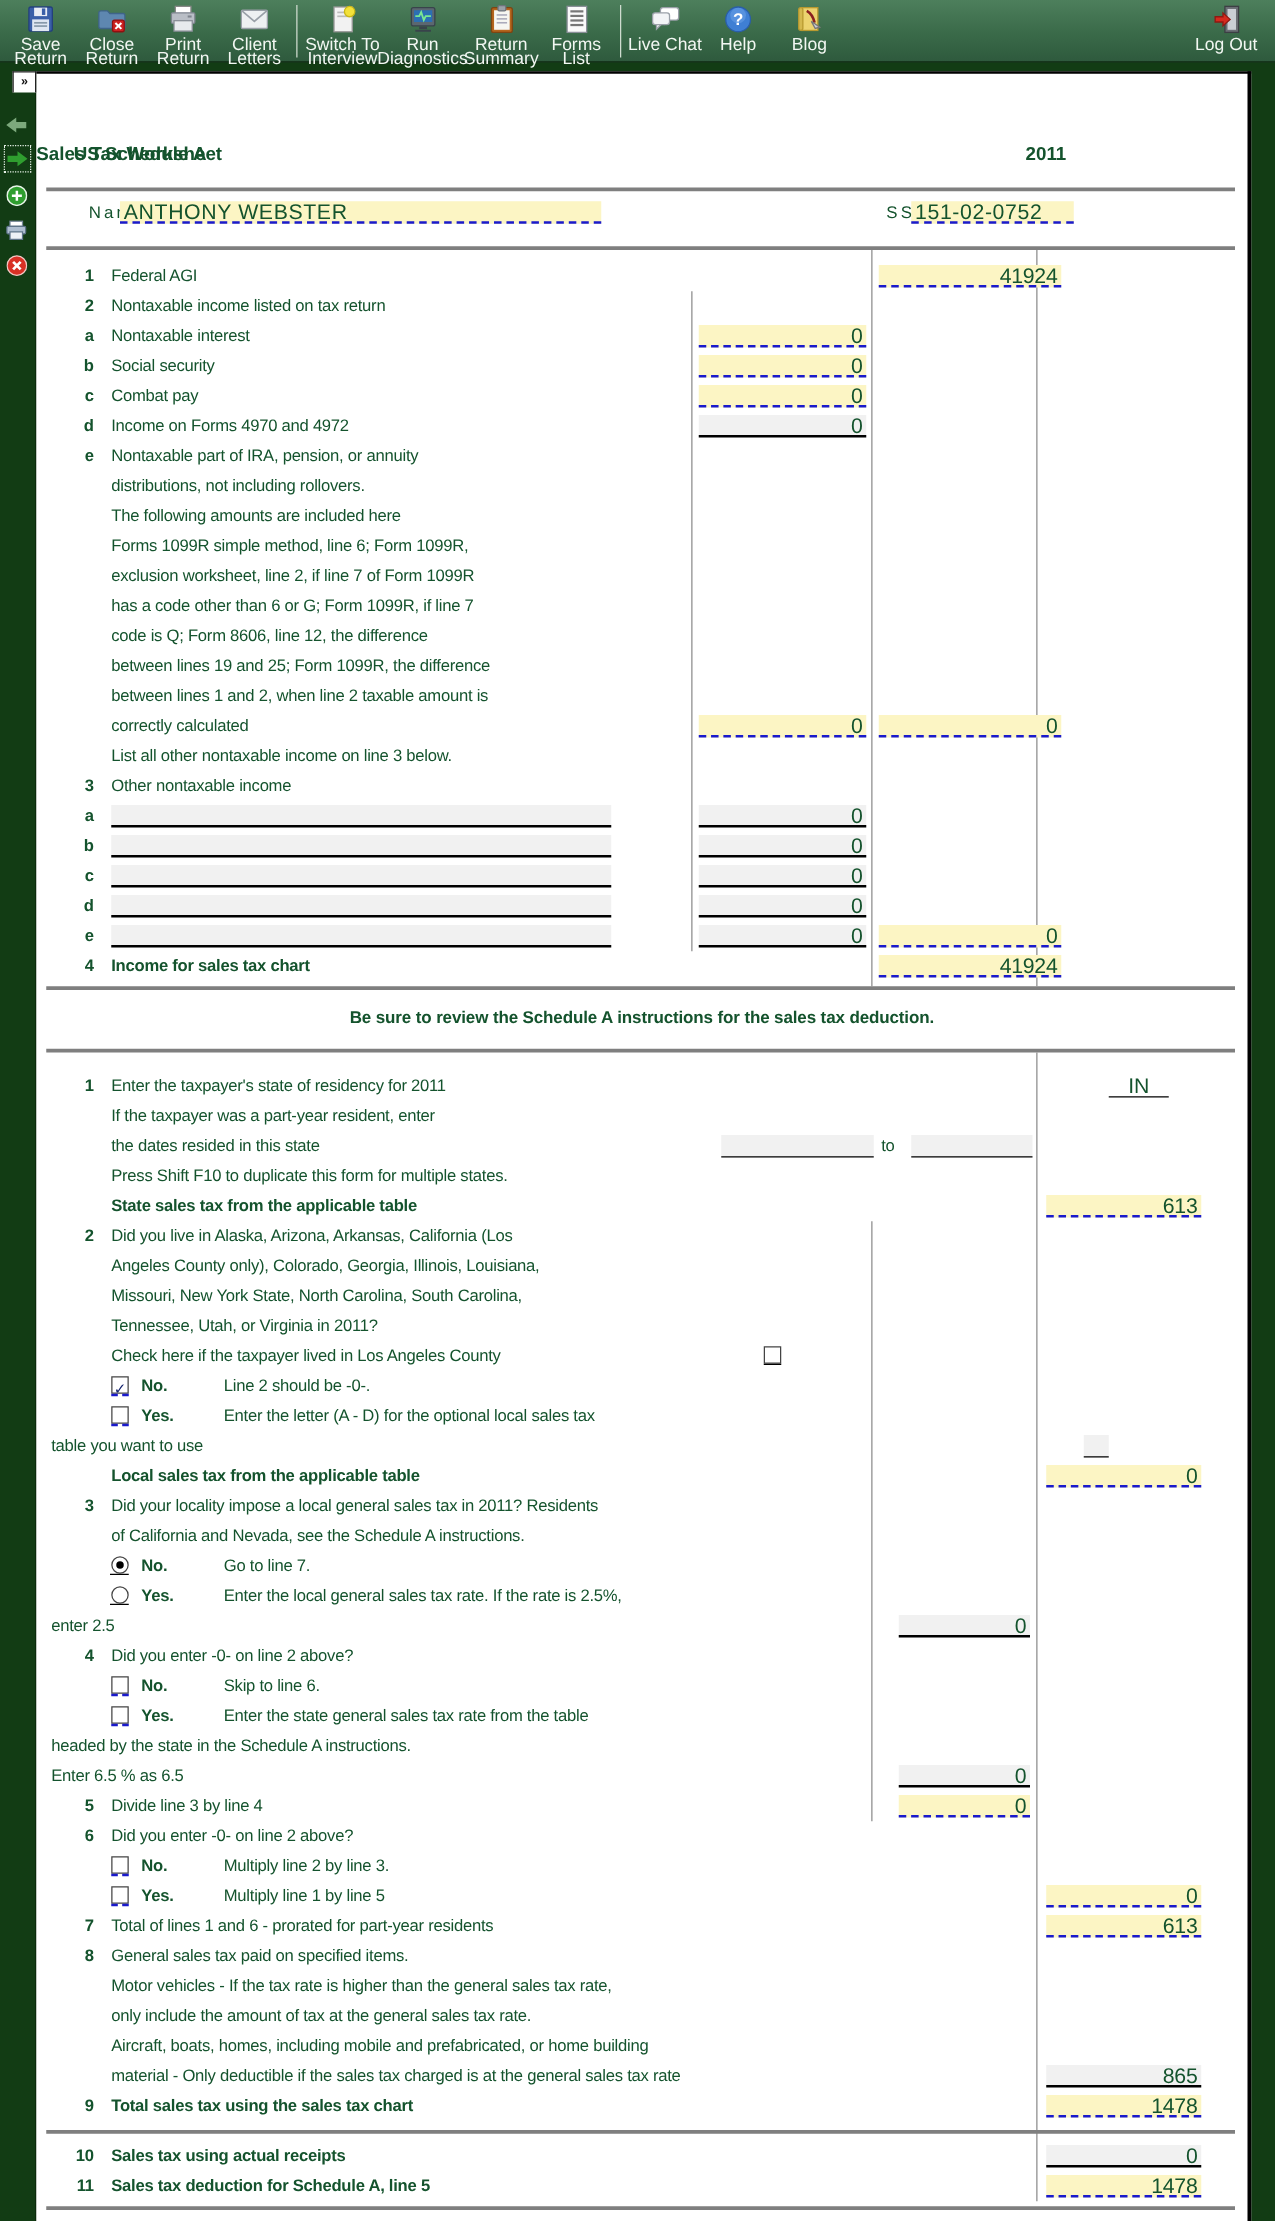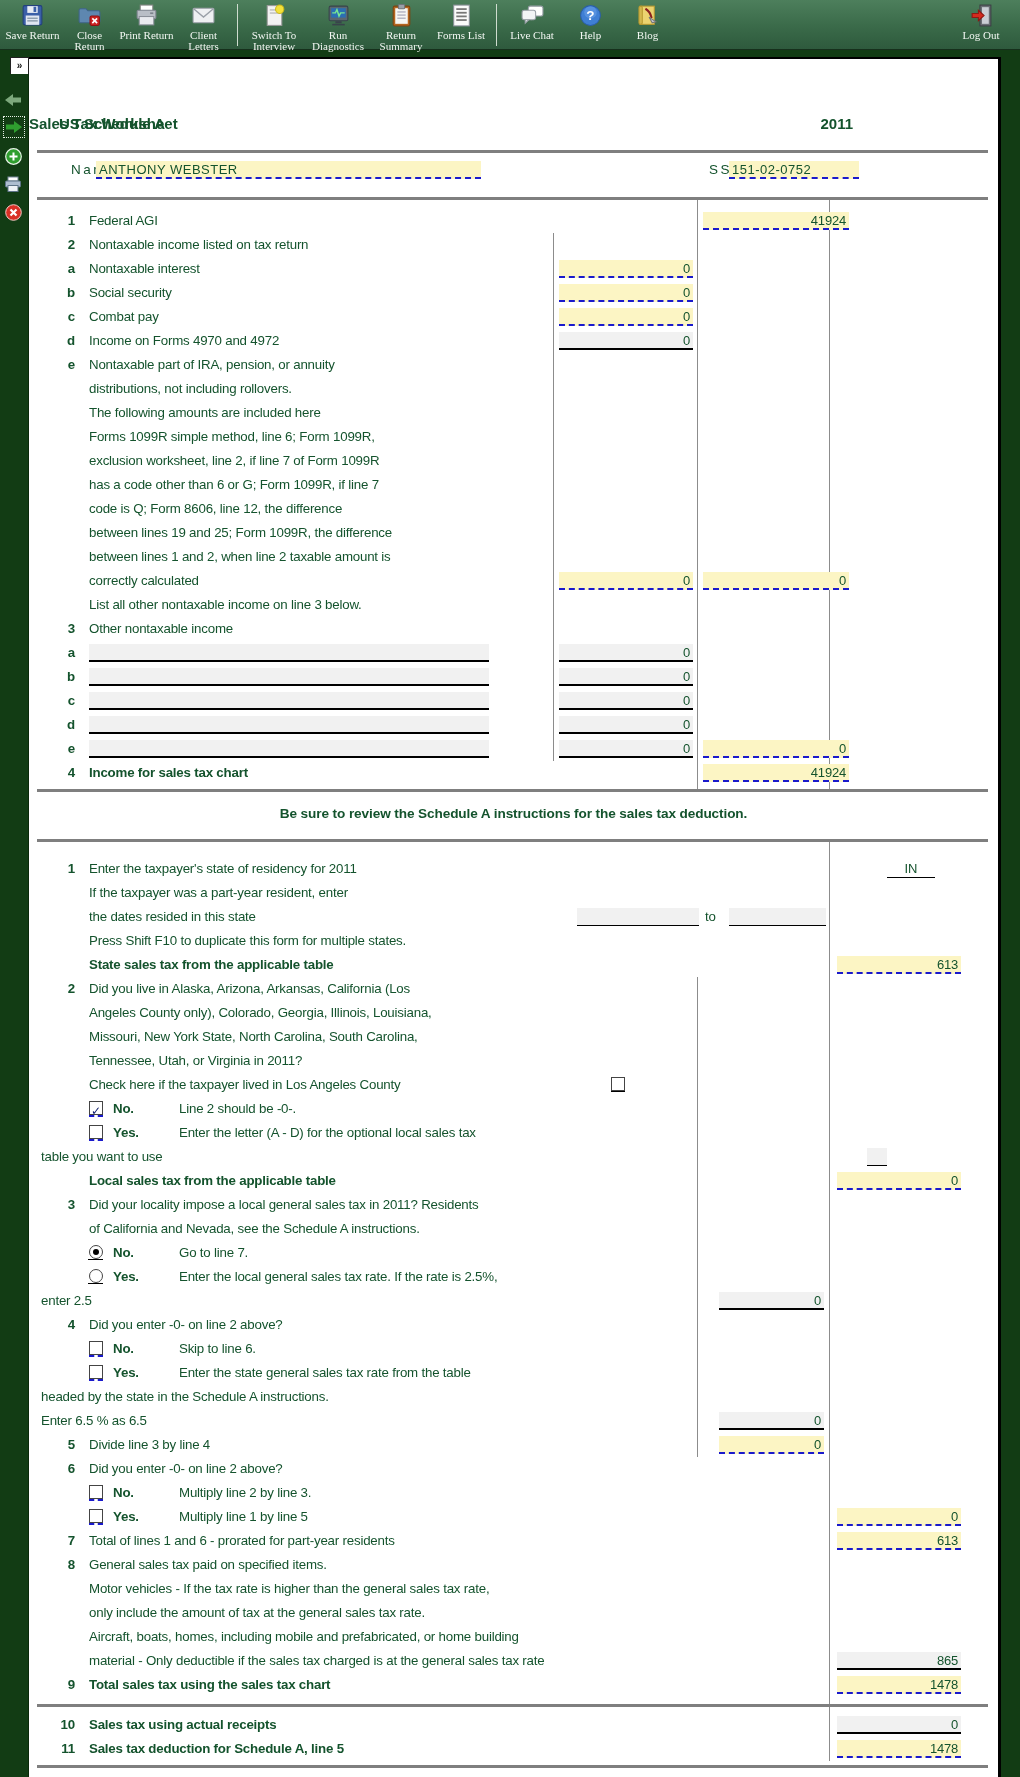--- a/index.html
+++ b/index.html
@@ -10,21 +10,21 @@
   }
   
   .toolbar{
     position:absolute;left:0;top:0;width:1020px;height:50px;
     background:linear-gradient(#4d7f5c,#3a6a49 55%,#2e5a3d);
     border-bottom:1px solid #16301c;
     display:flex;align-items:flex-start;padding:2px 6px 0 4px;box-sizing:border-box;
   }
   .tbtn{width:57px;min-width:50px;display:flex;flex-direction:column;align-items:center;cursor:pointer;}
   .ticon{height:27px;display:flex;align-items:center;justify-content:center;}
-  .tlab{font-size:11px;line-height:10.5px;color:#f2f7f2;text-align:center;margin-top:1px;font-family:Liberation Serif, serif;}
+  .tlab{font-size:14px;line-height:10.5px;color:#f2f7f2;text-align:center;margin-top:1px;}
   .tsep{width:1px;height:42px;background:#cfdccf;margin:2px 5px 0 5px;}
   .tspacer{flex:1;}
   
   .sidetab{
     position:absolute;left:10px;top:57px;width:17px;height:16px;background:#fff;
     border:1px solid #222;border-bottom:none;font-size:10px;font-weight:bold;color:#111;
     text-align:center;line-height:15px;cursor:pointer;z-index:5;
   }
   .sicon{position:absolute;left:3px;width:20px;height:20px;cursor:pointer;display:flex;align-items:center;justify-content:center;}
   .sicon.fwdbox{border:1px dotted #e6f0e6;}
@@ -33,21 +33,21 @@
     position:absolute;left:28px;top:57px;width:969px;height:1718px;background:#ffffff;
     border-top:2px solid #000;border-right:3px solid #000;border-left:1px solid #0a2a0a;
     font-size:13.3px;color:#14532d;letter-spacing:-0.2px;
   }
   .abs{position:absolute;}
   .hr{position:absolute;left:8px;right:10px;height:3px;background:#7f7f7f;}
   .vl{position:absolute;width:1px;background:#8c8c8c;}
   .pgtitle{font-weight:bold;font-size:15px;letter-spacing:0;}
   
   .flbl{letter-spacing:2.5px;font-size:13.5px;margin-left:28px;}
-  .fld{position:absolute;height:18px;box-sizing:border-box;font-size:13px;line-height:17px;
+  .fld{position:absolute;height:18px;box-sizing:border-box;font-size:17px;line-height:17px;
        text-align:right;padding:0 3px;cursor:text;}
   .y{background:#fcf5c4;border-bottom:2px dashed #1a1acc;}
   .g{background:#f1f1f1;border-bottom:2px solid #000;}
   .namefld{left:67px;width:385px;top:2px;text-align:left;letter-spacing:0.5px;}
   .ssnfld{left:700px;width:130px;top:2px;text-align:left;letter-spacing:0.5px;}
   
   .rows{position:absolute;left:0;width:969px;}
   .r{position:relative;height:24px;line-height:23px;padding-left:12px;white-space:nowrap;}
   .n{display:inline-block;width:34px;margin-right:14px;text-align:right;font-weight:bold;}
   .t.cont{margin-left:48px;}

